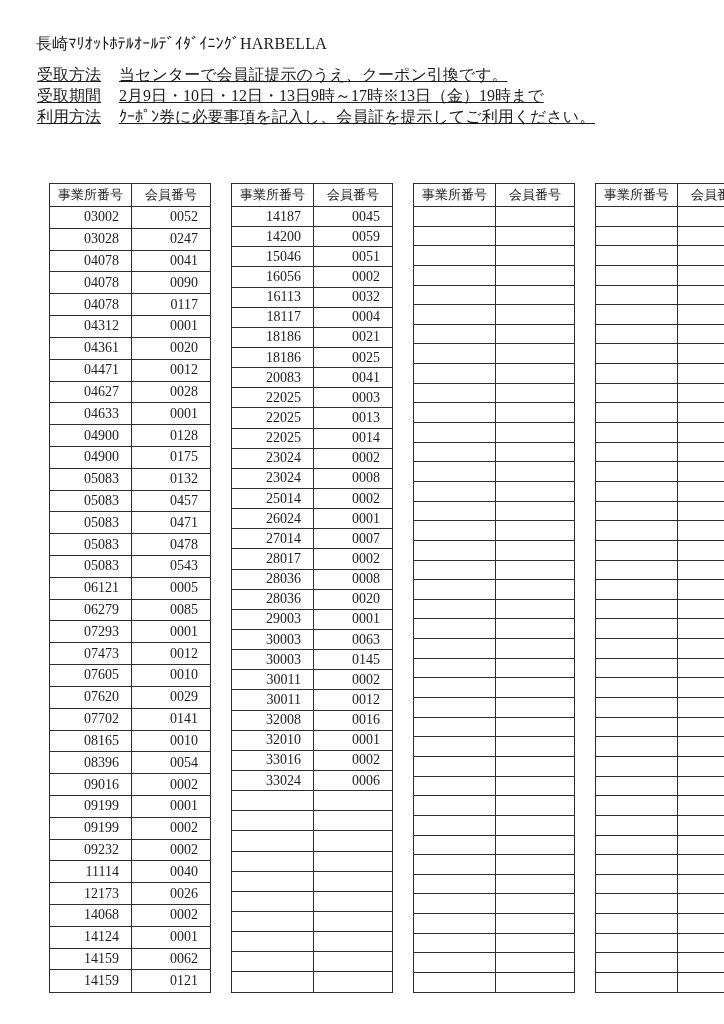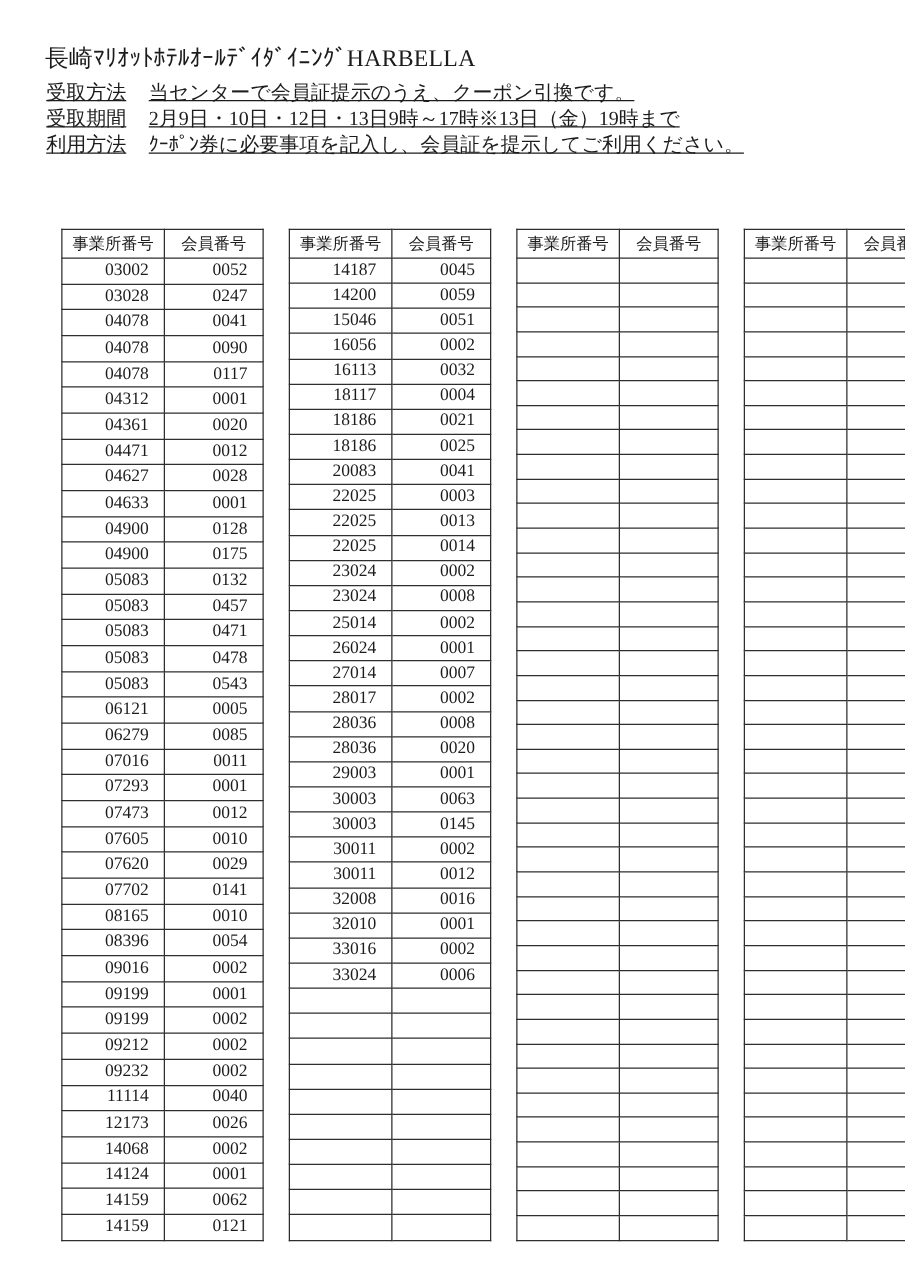--- a/index.html
+++ b/index.html
@@ -12,21 +12,21 @@
     width: 724px;
     height: 1024px;
     overflow: hidden;
     color: #1c1c1c;
     font-family: "Liberation Serif", "DejaVu Serif", serif;
   }
   .page-title {
     position: absolute;
     left: 36px;
     top: 34px;
-    font-size: 19px;
+    font-size: 16px;
     letter-spacing: 0.2px;
     white-space: nowrap;
   }
   .info-block {
     position: absolute;
     left: 37px;
     top: 64px;
     font-size: 16px;
     line-height: 21px;
     text-decoration: underline;
@@ -177,24 +177,20 @@
         </tr>
         <tr>
           <td>06121</td>
           <td>0005</td>
         </tr>
         <tr>
           <td>06279</td>
           <td>0085</td>
         </tr>
         <tr>
-          <td>07016</td>
-          <td>0011</td>
-        </tr>
-        <tr>
           <td>07293</td>
           <td>0001</td>
         </tr>
         <tr>
           <td>07473</td>
           <td>0012</td>
         </tr>
         <tr>
           <td>07605</td>
           <td>0010</td>
@@ -218,24 +214,20 @@
         <tr>
           <td>09016</td>
           <td>0002</td>
         </tr>
         <tr>
           <td>09199</td>
           <td>0001</td>
         </tr>
         <tr>
           <td>09199</td>
-          <td>0002</td>
-        </tr>
-        <tr>
-          <td>09212</td>
           <td>0002</td>
         </tr>
         <tr>
           <td>09232</td>
           <td>0002</td>
         </tr>
         <tr>
           <td>11114</td>
           <td>0040</td>
         </tr>

